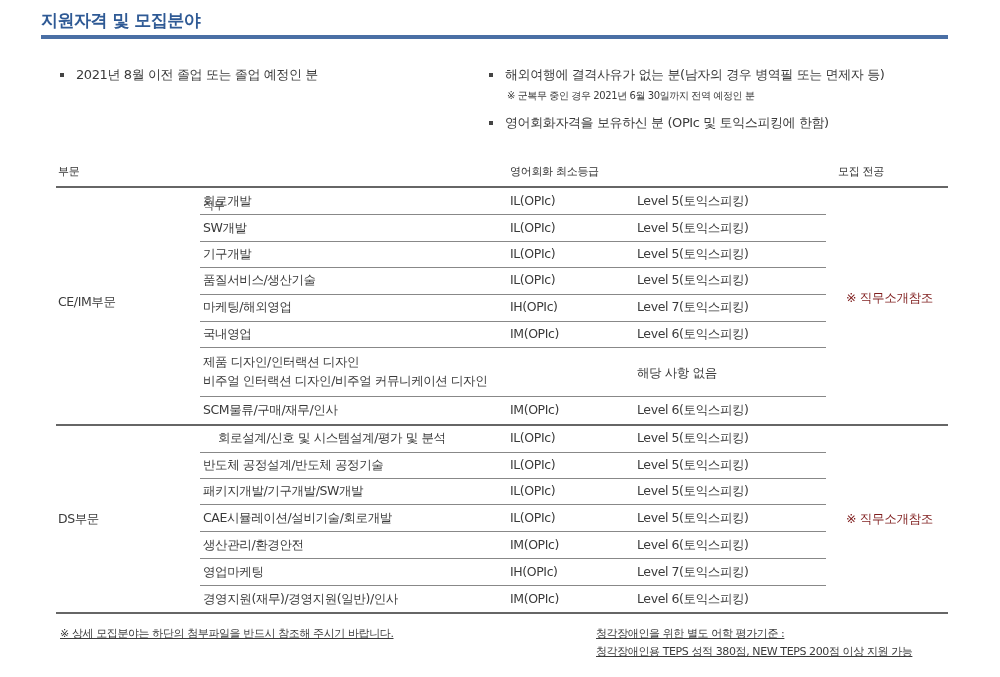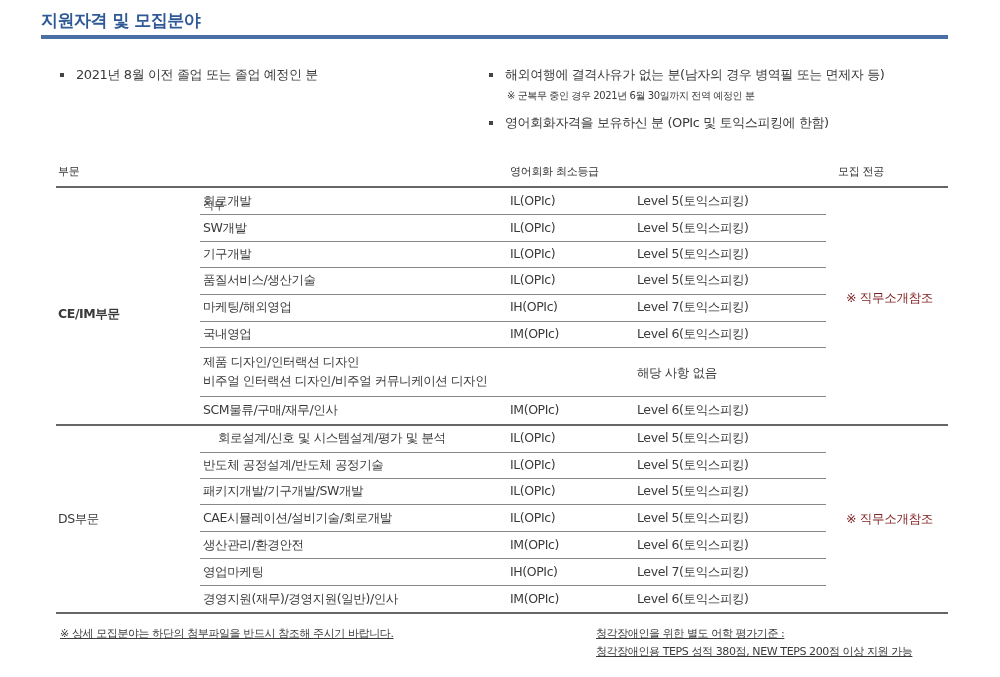--- a/index.html
+++ b/index.html
@@ -44,21 +44,21 @@
   <span class="dot"></span>
   <div>영어회화자격을 보유하신 분 (OPIc 및 토익스피킹에 한함)</div>
 </div>
 
 <div class="th" style="left:58px;">부문</div>
 <div class="th" style="left:203px;margin-top:34px;">직무</div>
 <div class="th" style="left:510px;">영어회화 최소등급</div>
 <div class="th" style="left:838px;">모집 전공</div>
 <div class="hrule" style="left:56px; top:186px; width:892px;"></div>
 
-<div class="group-label" style="left:58px; top:306px;font-weight:bold;">CE/IM부문</div>
+<div class="group-label" style="left:58px; top:294px;">CE/IM부문</div>
 <div class="major" style="left:846px; top:290px;">※ 직무소개참조</div>
 
 <div>
   <div class="cell" style="left:203px; top:193px;">회로개발</div>
   <div class="cell" style="left:510px; top:193px;">IL(OPIc)</div>
   <div class="cell" style="left:637px; top:193px;">Level 5(토익스피킹)</div>
 </div>
 <div class="rrule" style="left:200px; top:214px; width:626px;"></div>
 
 <div>

